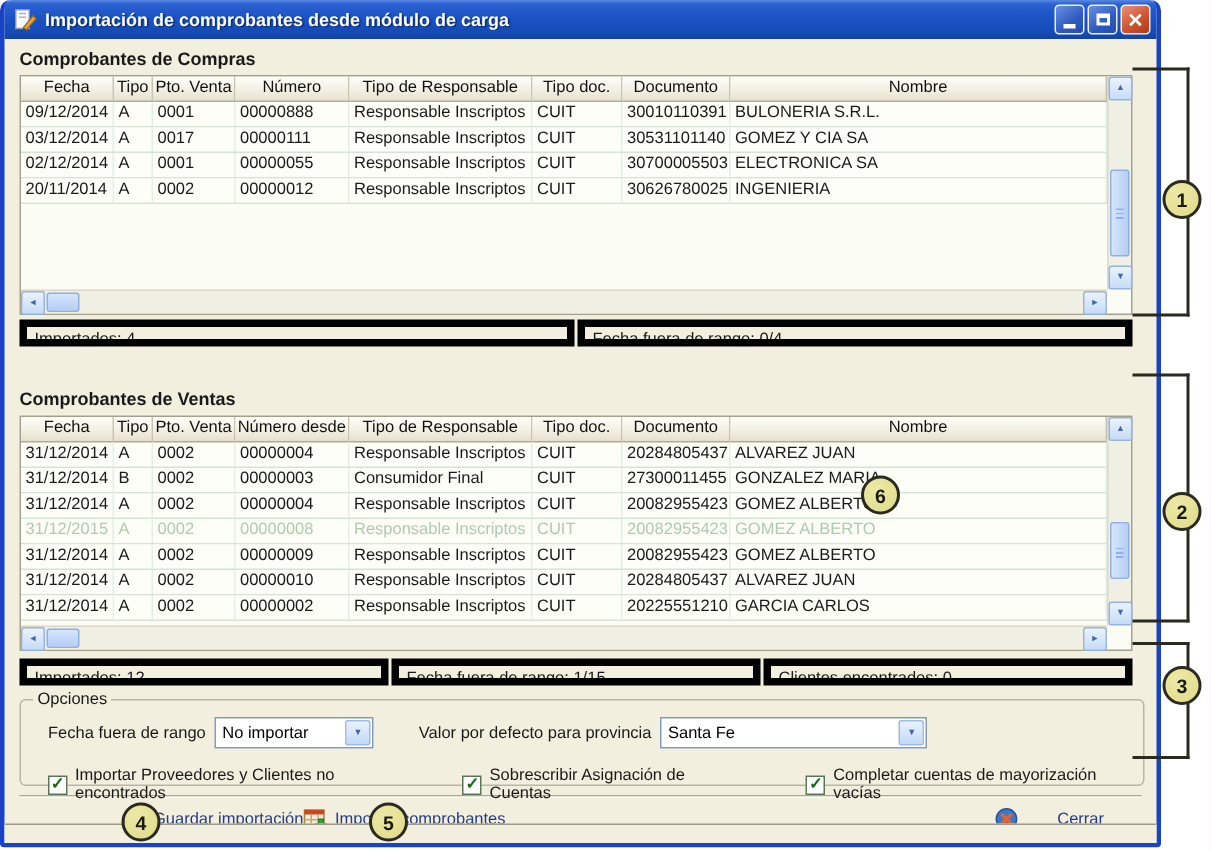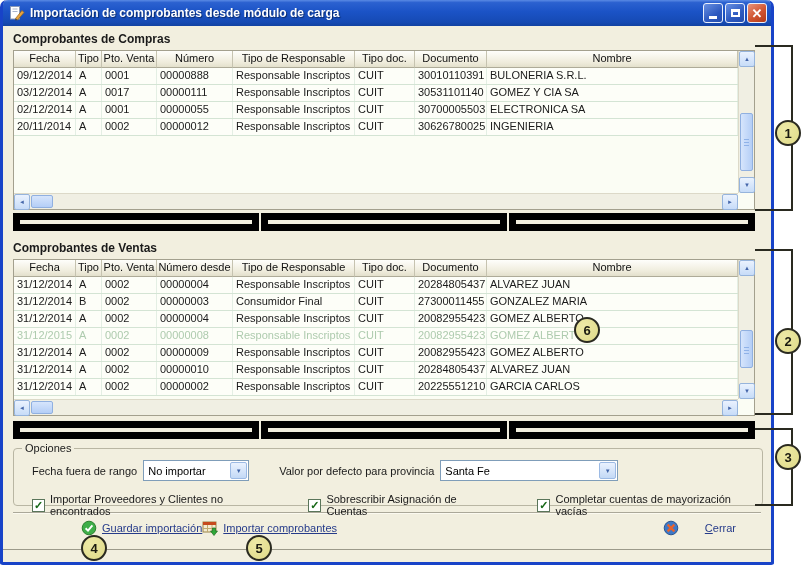--- a/index.html
+++ b/index.html
@@ -62,21 +62,21 @@
     background:linear-gradient(90deg,#D6E5FC,#B4CEF6); }
   .vthumb::after { content:""; position:absolute; left:3px; right:3px; top:45%; height:7px;
     background:repeating-linear-gradient(180deg,#8FB2E8 0 1px,transparent 1px 3px); }
   .hthumb { width:22px; height:13px; margin:0 1px; border:1px solid #90B0E0; border-radius:2px;
     background:linear-gradient(180deg,#D6E5FC,#B4CEF6); flex:0 0 auto; }
   .hfill { flex:1 1 auto; }
 
   
   .status-row { display:flex; gap:2px; width:742px; margin-top:3px; }
   .status-cell { flex:1; height:18px; font-size:11px; line-height:16px; padding:0 5px;
-    background:var(--background,#F2EFDF); border:7px solid #000000; color:#1A1A1A; white-space:nowrap; overflow:hidden; }
+    background:var(--background,#F2EFDF); border:5px solid #000000; color:#1A1A1A; white-space:nowrap; overflow:hidden; }
 
   
   .groupbox { position:relative; width:750px; height:58px; margin-top:9px; border:1px solid #B9B6A3; border-radius:4px; }
   .groupbox .legend { position:absolute; top:-7px; left:8px; background:var(--background,#F2EFDF);
     padding:0 3px; font-size:11px; color:#1A1A1A; }
   .opt-row1 { display:flex; align-items:center; margin:11px 0 0 18px; font-size:11px; color:#1A1A1A; }
   .opt-row1 .lbl { margin-right:6px; }
   .combo { display:flex; align-items:center; height:21px; background:#fff; border:1px solid #7F9DB9; }
   .combo .val { flex:1; font-size:11px; padding:0 4px; white-space:nowrap; overflow:hidden; color:#000; }
   .combo .drop { width:17px; height:17px; margin:1px; background:linear-gradient(180deg,#EAF2FE,#C3D9F6);
@@ -212,24 +212,23 @@
           <span class="sbtn">◄</span>
           <span class="hthumb"></span>
           <span class="hfill"></span>
           <span class="sbtn">►</span>
         </div>
       </div>
 
       <div class="status-row">
         <div class="status-cell">Importados: 4</div>
         <div class="status-cell">Fecha fuera de rango: 0/4</div>
-        <div class="status-cell">Proveedores encontrados: 0</div>
-      </div>
-
-      <div class="section-title" style="margin-top:10px;">Comprobantes de Ventas</div>
+      </div>
+
+      <div class="section-title" style="margin-top:28px;">Comprobantes de Ventas</div>
 
       <div class="grid" style="height:157px;">
         <div class="grid-inner">
           <div class="ghead">
               <div class="gh">Fecha</div>
               <div class="gh">Tipo</div>
               <div class="gh">Pto. Venta</div>
               <div class="gh">Número desde</div>
               <div class="gh">Tipo de Responsable</div>
               <div class="gh">Tipo doc.</div>

